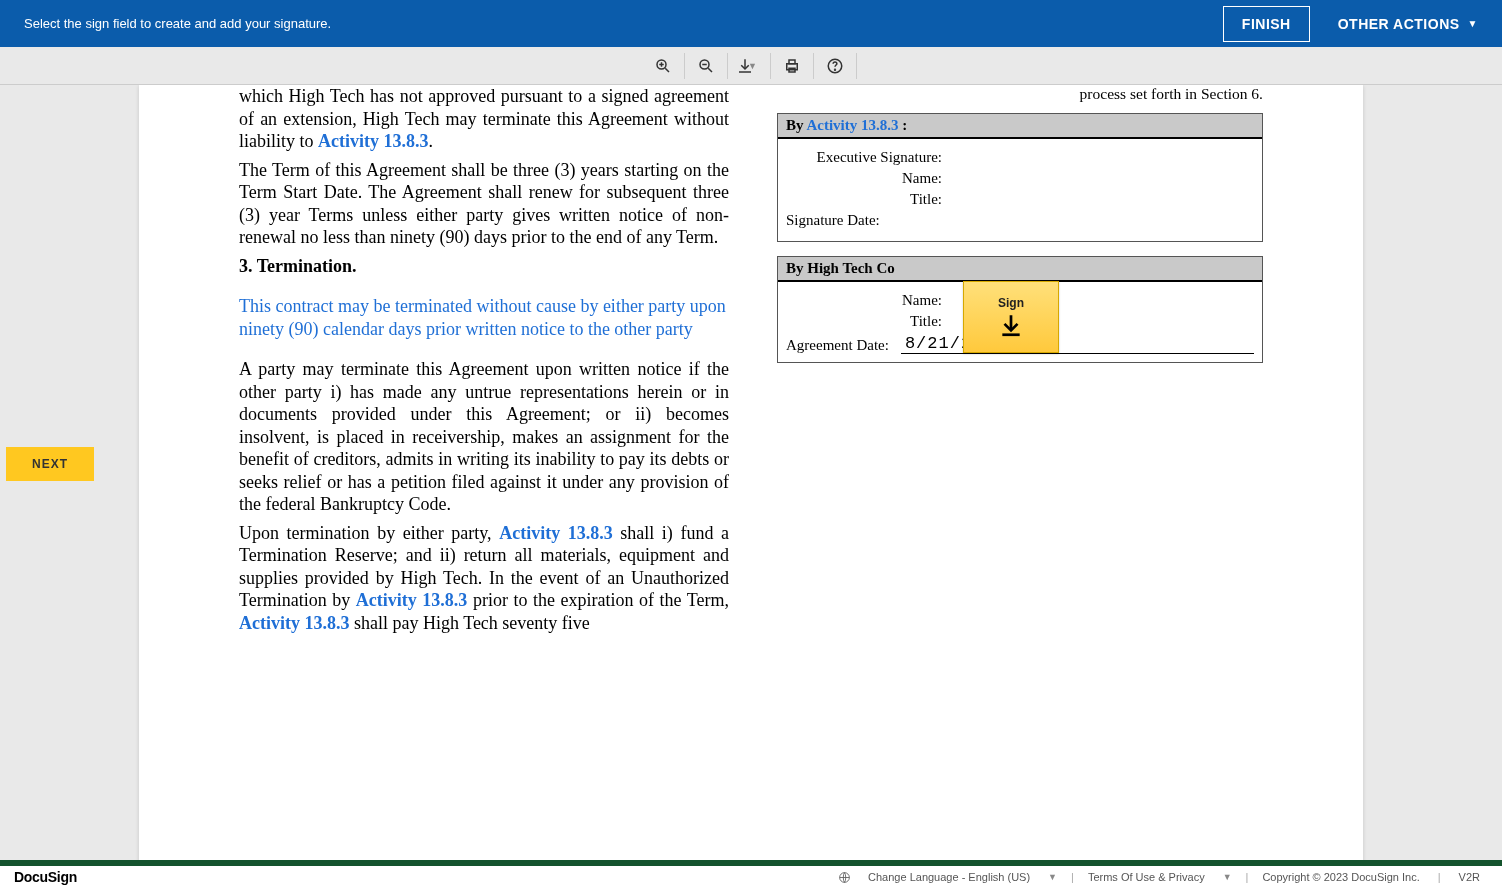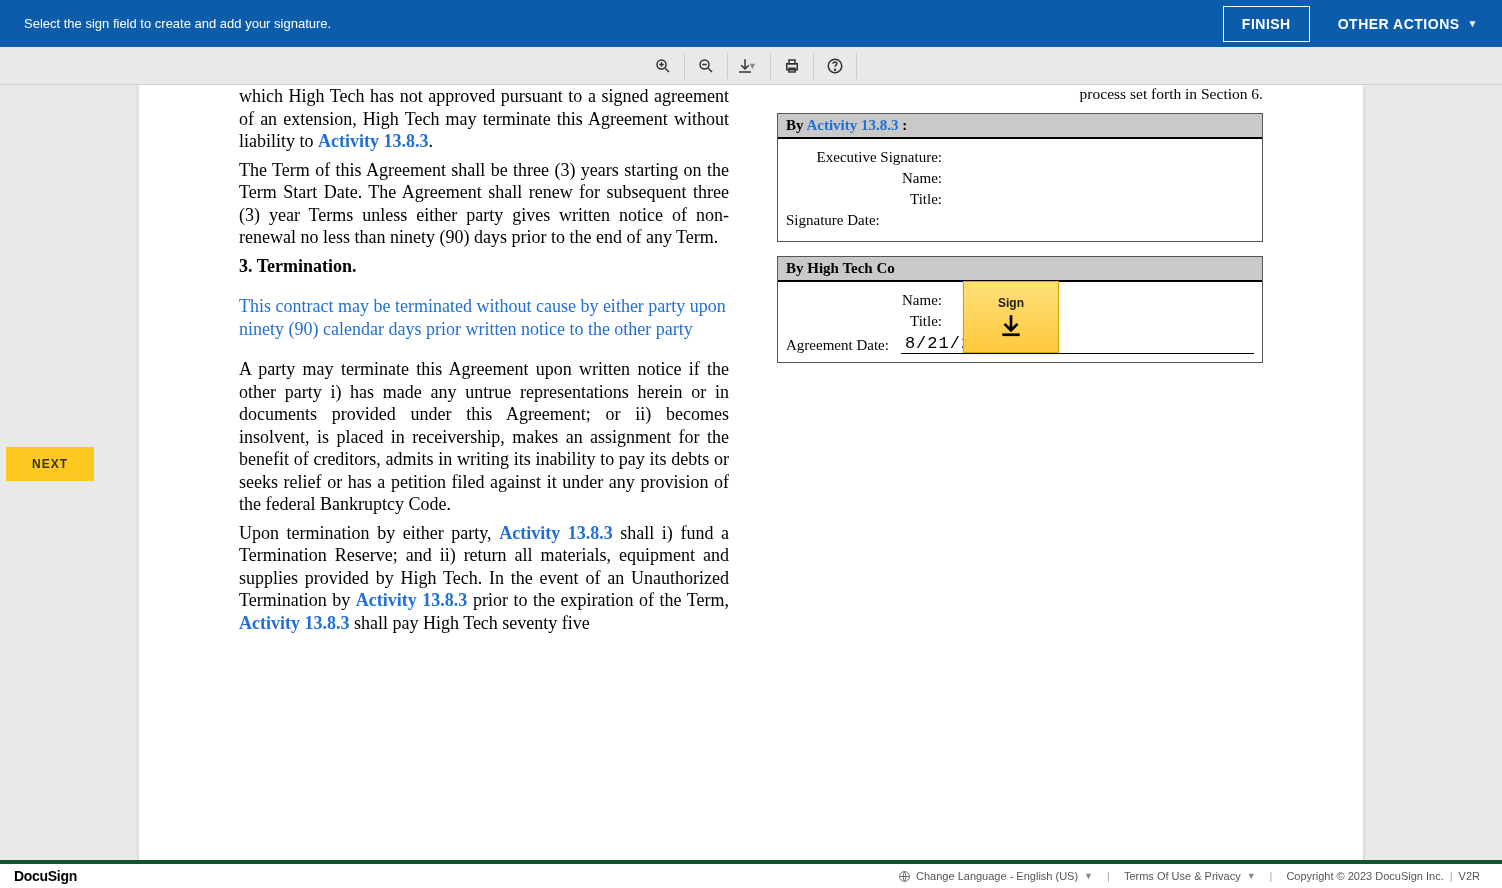--- a/index.html
+++ b/index.html
@@ -168,31 +168,31 @@
       cursor: pointer;
       z-index: 20;
       font-family: Arial, sans-serif;
     }
 
     .footerbar {
       position: absolute;
       bottom: 0; left: 0; right: 0;
       height: 28px;
       background: #fff;
-      border-top: 4px solid #14532d;
+      border-top: 6px solid #14532d;
       display: flex;
       align-items: center;
       padding: 0 14px;
       font-size: 11px;
       color: #555;
       font-family: Arial, sans-serif;
     }
     .footerbar .brand { font-weight: 700; color: #000; font-size: 14px; letter-spacing: -0.3px;}
     .footerbar .spacer { flex: 1; }
-    .footerbar .fitem { display: flex; align-items: center; margin: 4px 8px; cursor: pointer; }
+    .footerbar .fitem { display: flex; align-items: center; margin: 4px 8px; cursor: pointer; gap: 12px; }
     .footerbar .fsep { color: #aaa; margin: 0 6px; }
     .footerbar .tri { font-size: 9px; margin-left: 6px; color: #888; }
     .footerbar svg { width: 13px; height: 13px; margin-right: 5px; }
   </style>
 </head>
 <body>
 
 <div class="topbar">
   <div class="instruction">Select the sign field to create and add your signature.</div>
   <button class="finish-btn">FINISH</button>

